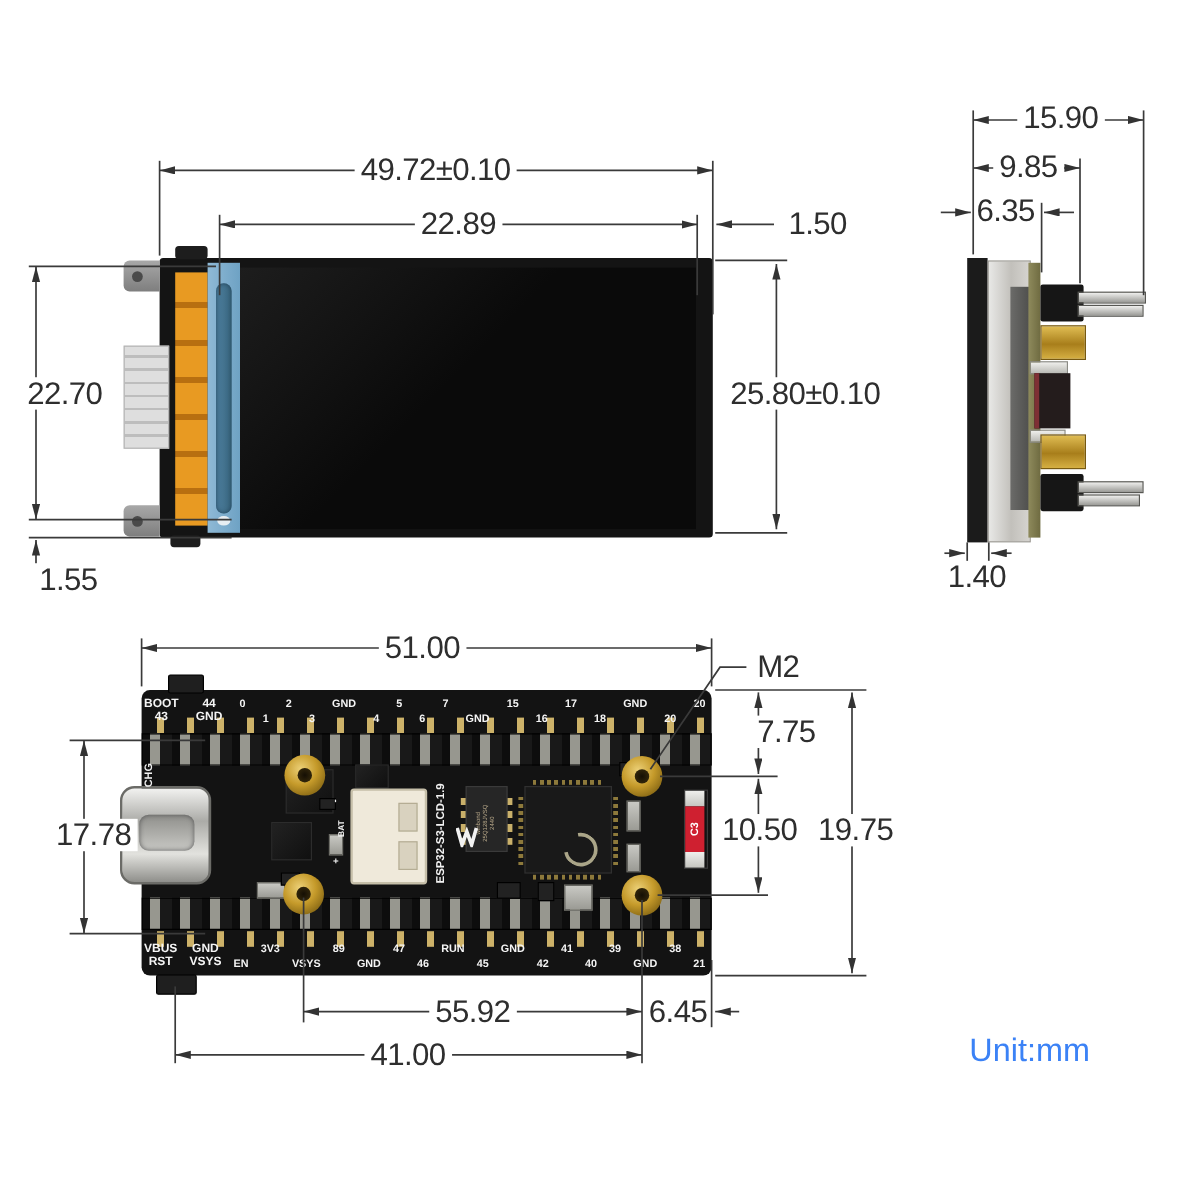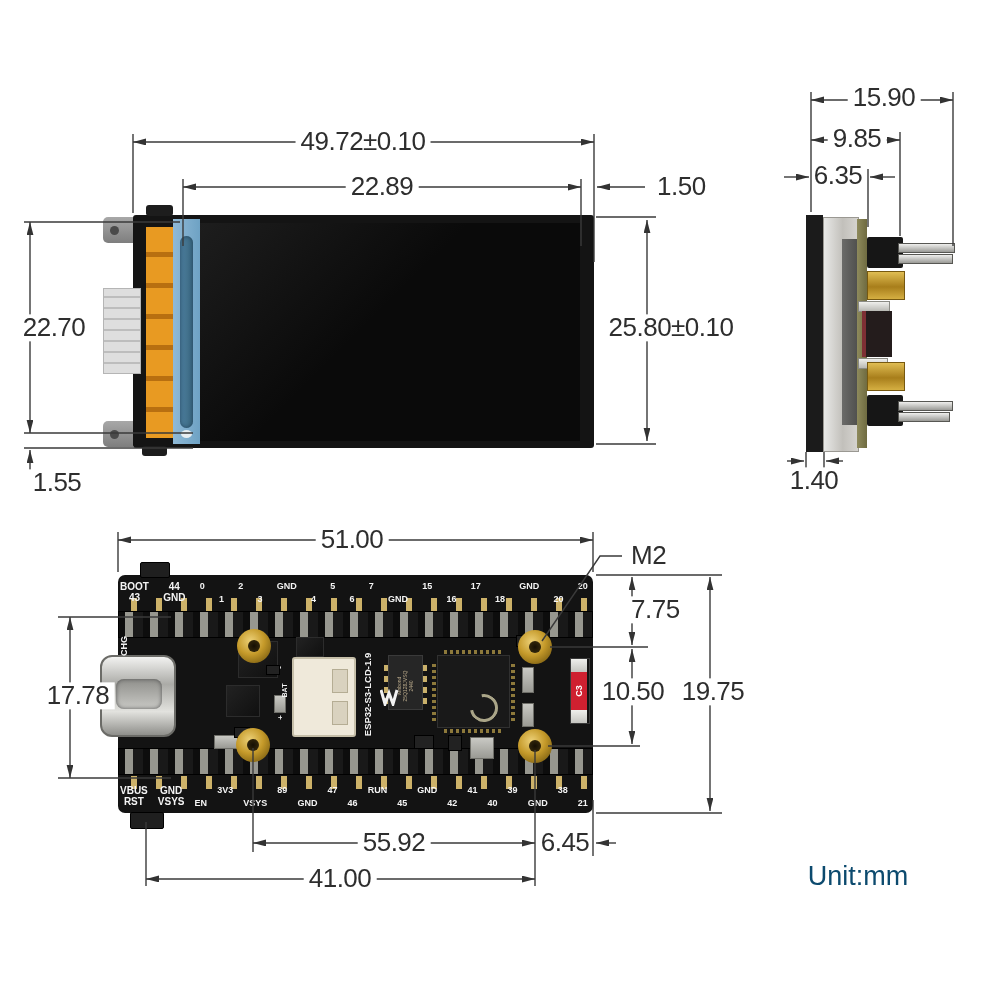--- a/index.html
+++ b/index.html
@@ -102,21 +102,21 @@
   .c3 .body span{color:#fff;font-weight:bold;font-size:9px;transform:rotate(-90deg);}
   .standoff{position:absolute;width:34px;height:34px;border-radius:50%;z-index:11;
        background:radial-gradient(circle at 40% 35%,#ecd077,#c59a2a 45%,#8a6a16 78%,#65500f);}
   .standoff::after{content:"";position:absolute;inset:11px;border-radius:50%;
        background:radial-gradient(#150f04,#3d2f0d);}
   .silk-v{position:absolute;color:#f2f2f2;font-weight:bold;transform:rotate(-90deg);
        transform-origin:center;white-space:nowrap;z-index:12;}
   .smd{position:absolute;background:linear-gradient(180deg,#c9c9c4,#9a9a94);border:1px solid #6e6e68;}
   .smd.dark{background:#222;border-color:#000;}
   .wsh-logo{position:absolute;left:262px;top:114px;z-index:12;}
-  .note{position:absolute;transform:translate(-50%,-50%);font-size:27px;color:#0c4a6e;z-index:30;
+  .note{position:absolute;transform:translate(-50%,-50%);font-size:27px;color:#3b82f6;z-index:30;
         white-space:nowrap;}
 </style>
 </head>
 <body>
 
 <div id="canvas">
 
   <div class="lcd-module">
     <div class="lcd-tab" style="left:-30px;top:2px;"></div>
     <div class="lcd-tab" style="left:-30px;top:206px;"></div>

